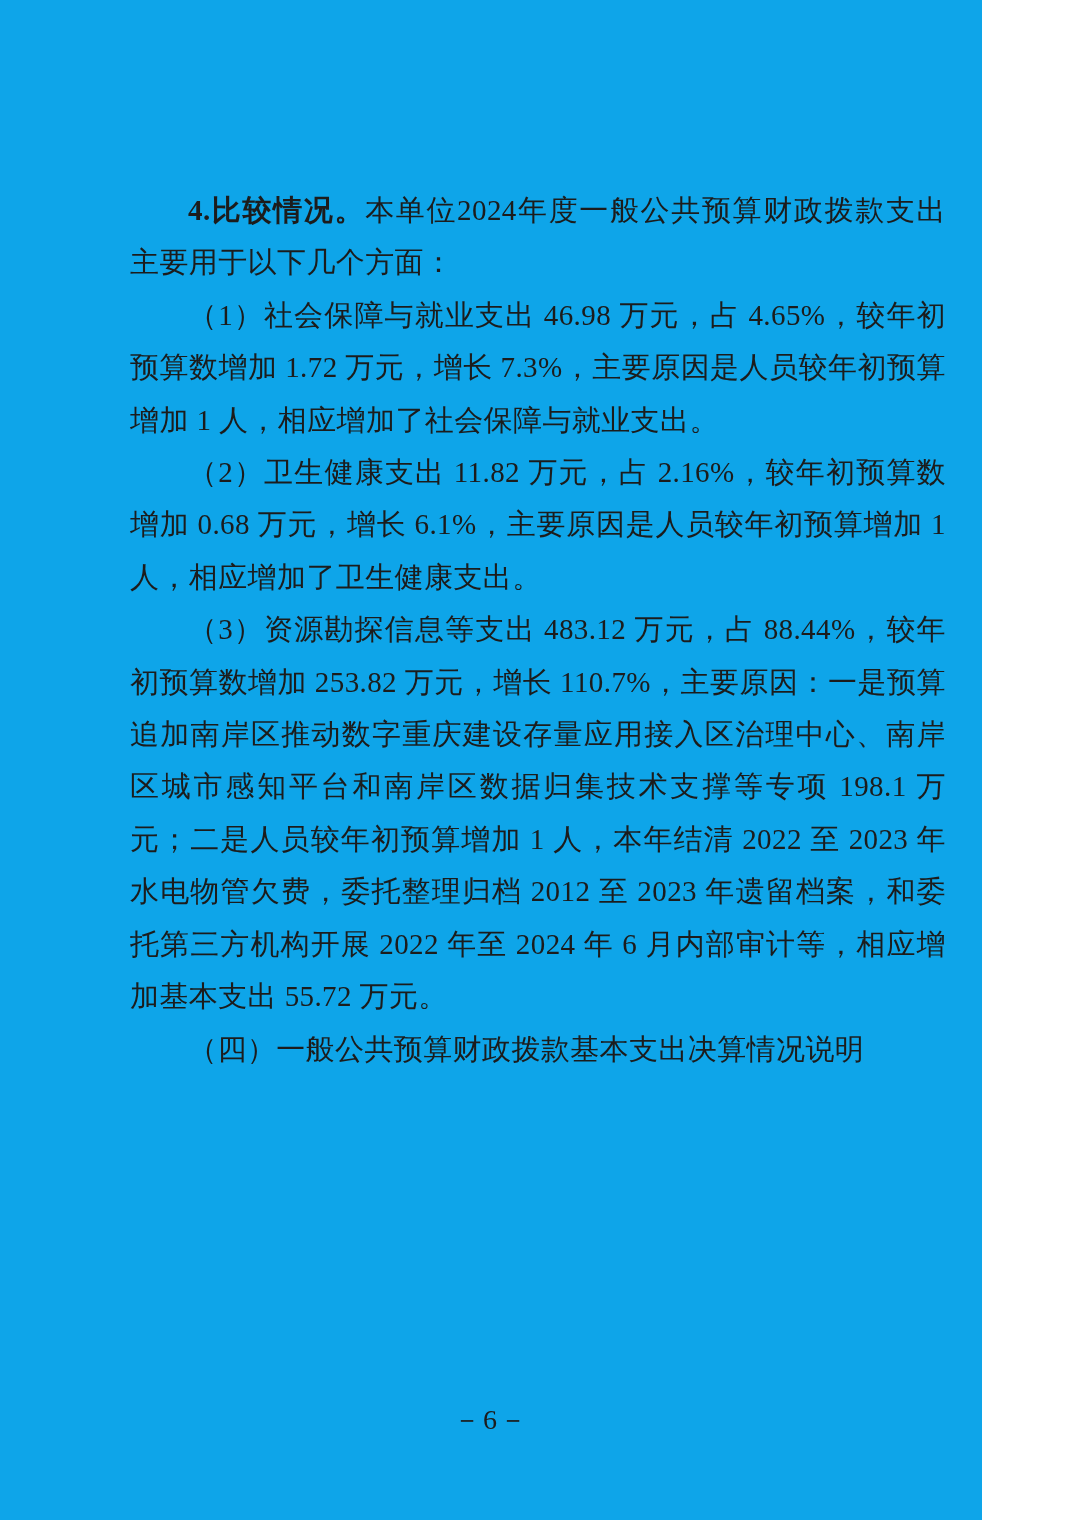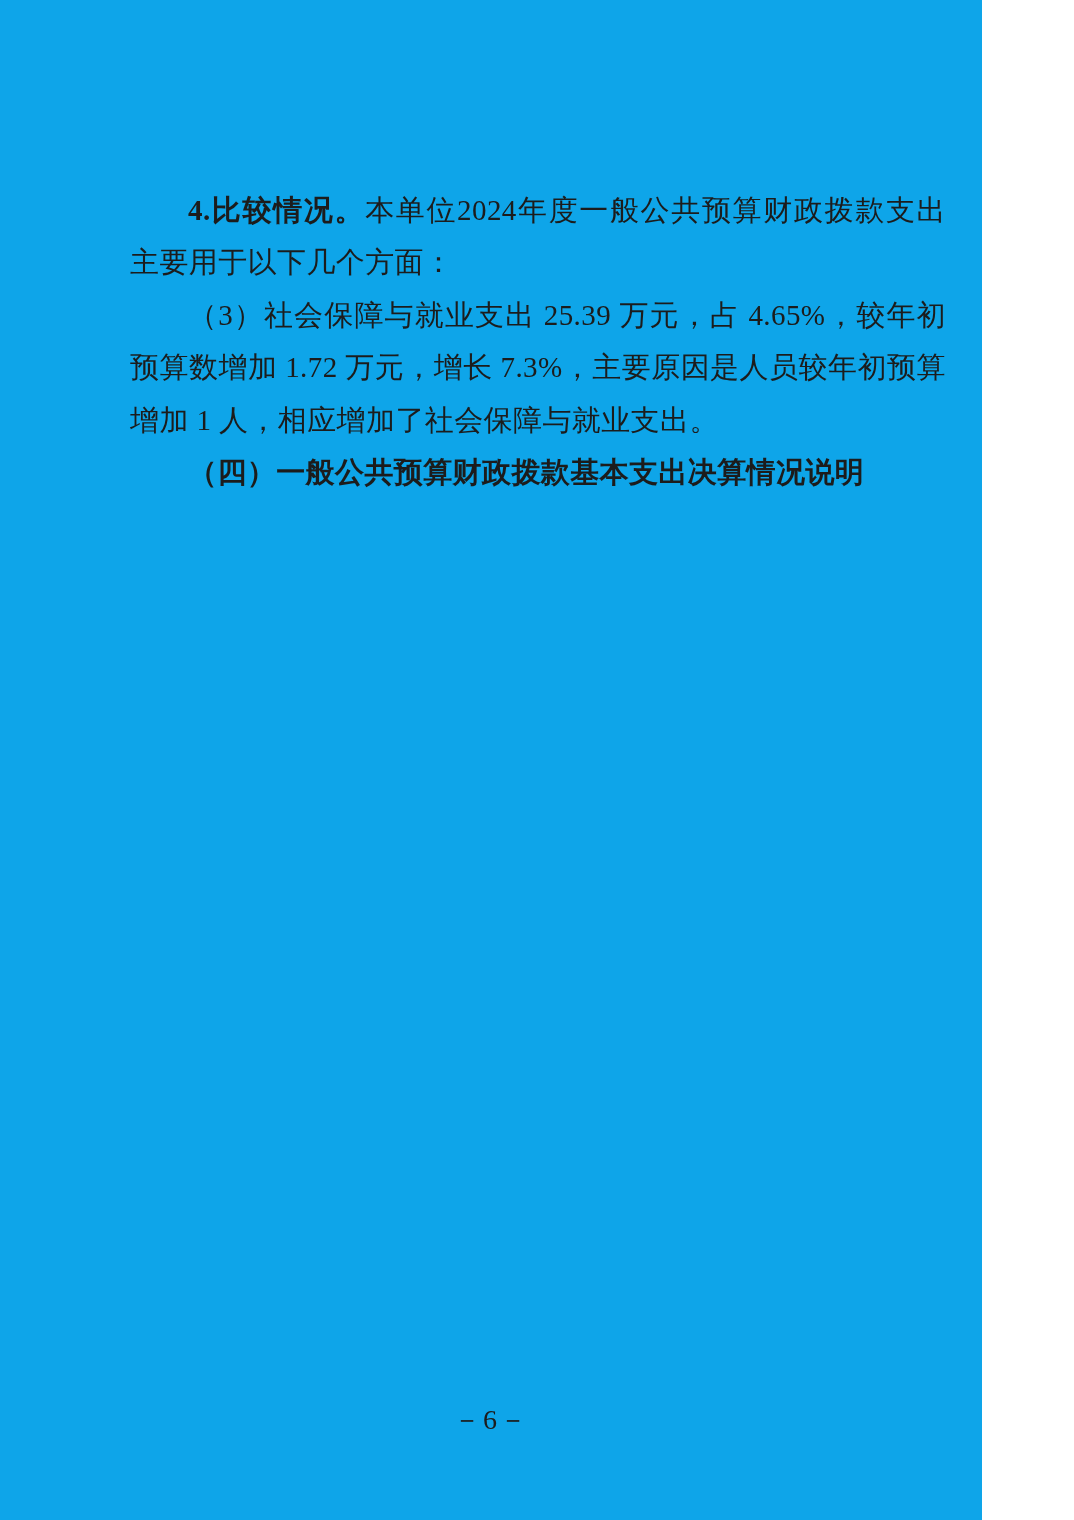--- a/index.html
+++ b/index.html
@@ -30,44 +30,46 @@
     text-indent: 2em;
     text-align: justify;
     text-justify: inter-character;
     letter-spacing: 0.4px;
     word-break: break-all;
   }
   .lead-bold {
     font-weight: bold;
   }
   p.section-heading {
-    font-weight: bold;
+    font-weight: normal;
   }
   .page-number {
     position: absolute;
     top: 1398px;
     left: 0;
     width: 100%;
     text-align: center;
     font-size: 28px;
     line-height: 44px;
     color: #1c1c1c;
     letter-spacing: 2px;
   }
 </style>
 </head>
 <body>
 
 <div class="page">
   <div class="content">
     <p><span class="lead-bold">4.比较情况。</span><span>本单位2024年度一般公共预算财政拨款支出主要用于以下几个方面：</span></p>
 
-    <p>（3）社会保障与就业支出 25.39 万元，占 4.65%，较年初预算数增加 1.72 万元，增长 7.3%，主要原因是人员较年初预算增加 1 人，相应增加了社会保障与就业支出。</p>
+    <p>（1）社会保障与就业支出 46.98 万元，占 4.65%，较年初预算数增加 1.72 万元，增长 7.3%，主要原因是人员较年初预算增加 1 人，相应增加了社会保障与就业支出。</p>
 
+    <p>（2）卫生健康支出 11.82 万元，占 2.16%，较年初预算数增加 0.68 万元，增长 6.1%，主要原因是人员较年初预算增加 1 人，相应增加了卫生健康支出。</p>
 
+    <p>（3）资源勘探信息等支出 483.12 万元，占 88.44%，较年初预算数增加 253.82 万元，增长 110.7%，主要原因：一是预算追加南岸区推动数字重庆建设存量应用接入区治理中心、南岸区城市感知平台和南岸区数据归集技术支撑等专项 198.1 万元；二是人员较年初预算增加 1 人，本年结清 2022 至 2023 年水电物管欠费，委托整理归档 2012 至 2023 年遗留档案，和委托第三方机构开展 2022 年至 2024 年 6 月内部审计等，相应增加基本支出 55.72 万元。</p>
 
 
     <p class="section-heading">（四）一般公共预算财政拨款基本支出决算情况说明</p>
 
   </div>
 
   <div class="page-number">－6－</div>
 </div>
 
 </body></html>

